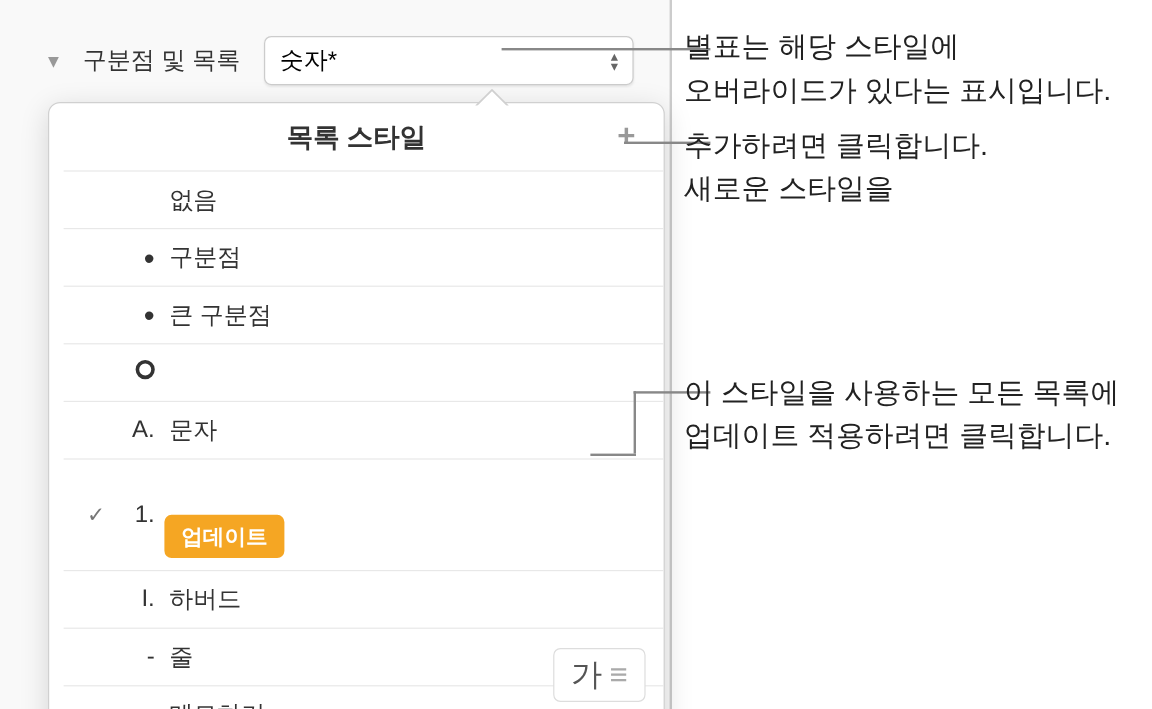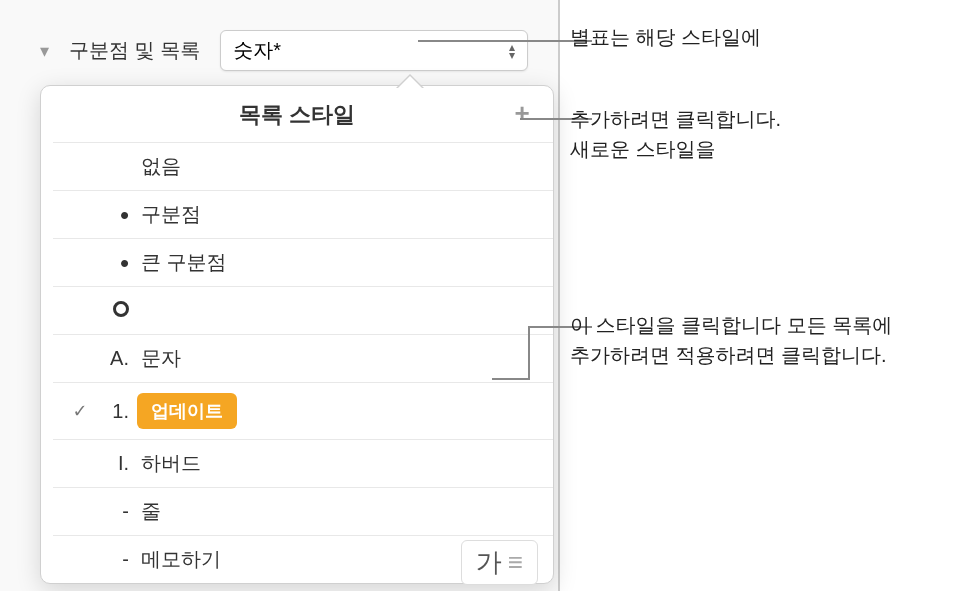--- a/index.html
+++ b/index.html
@@ -149,30 +149,31 @@
     }
     .update-btn {
       background: #f5a623;
       color: #fff;
       border: none;
       border-radius: 6px;
       padding: 6px 14px;
       font-size: 18px;
       font-weight: 600;
       cursor: pointer;
+      margin-top: 36px;
     }
     .callouts {
       position: absolute;
       left: 570px;
       top: 0;
       width: 380px;
     }
     .callout {
       position: absolute;
-      font-size: 20px;
+      font-size: 24px;
       color: #222;
       line-height: 1.5;
     }
     .callout-line {
       position: absolute;
       background: #888;
       height: 1.5px;
     }
     .bottom-fragment {
       position: absolute;
@@ -262,22 +263,23 @@
 
 <div class="callout-line" style="left:418px; top:40px; width:174px;"></div>
 <div class="callout-line" style="left:520px; top:118px; width:72px;"></div>
 <div class="callout-line" style="left:492px; top:378px; width:38px;"></div>
 <div class="callout-line" style="left:528px; top:326px; width:2px; height:52px;"></div>
 <div class="callout-line" style="left:528px; top:326px; width:64px;"></div>
 
 <div class="callouts">
   <div class="callout" style="top:22px;">
     <div>별표는 해당 스타일에</div>
+    <div>오버라이드가 있다는 표시입니다.</div>
   </div>
   <div class="callout" style="top:104px;">
     <div>추가하려면 클릭합니다.</div>
     <div>새로운 스타일을</div>
   </div>
   <div class="callout" style="top:310px;">
-    <div>이 스타일을 클릭합니다 모든 목록에</div>
-    <div>추가하려면 적용하려면 클릭합니다.</div>
+    <div>이 스타일을 사용하는 모든 목록에</div>
+    <div>업데이트 적용하려면 클릭합니다.</div>
   </div>
 </div>
 
 </body></html>

